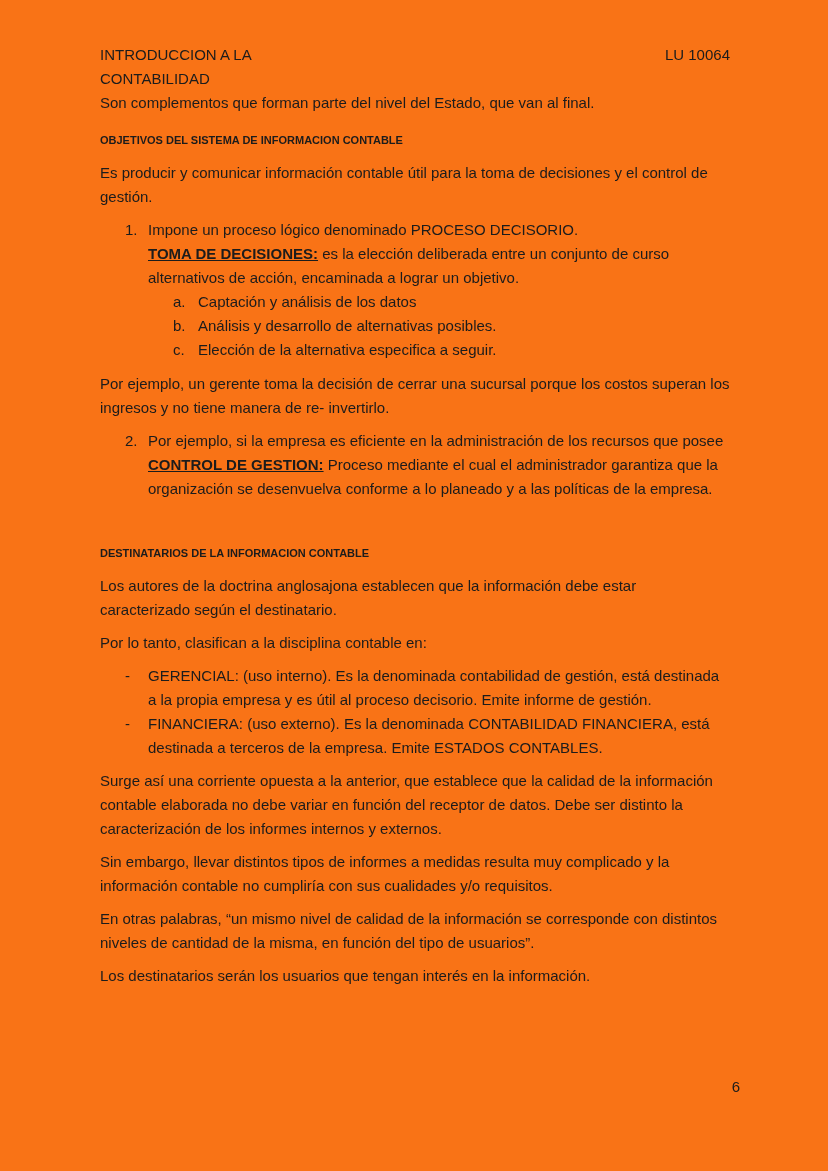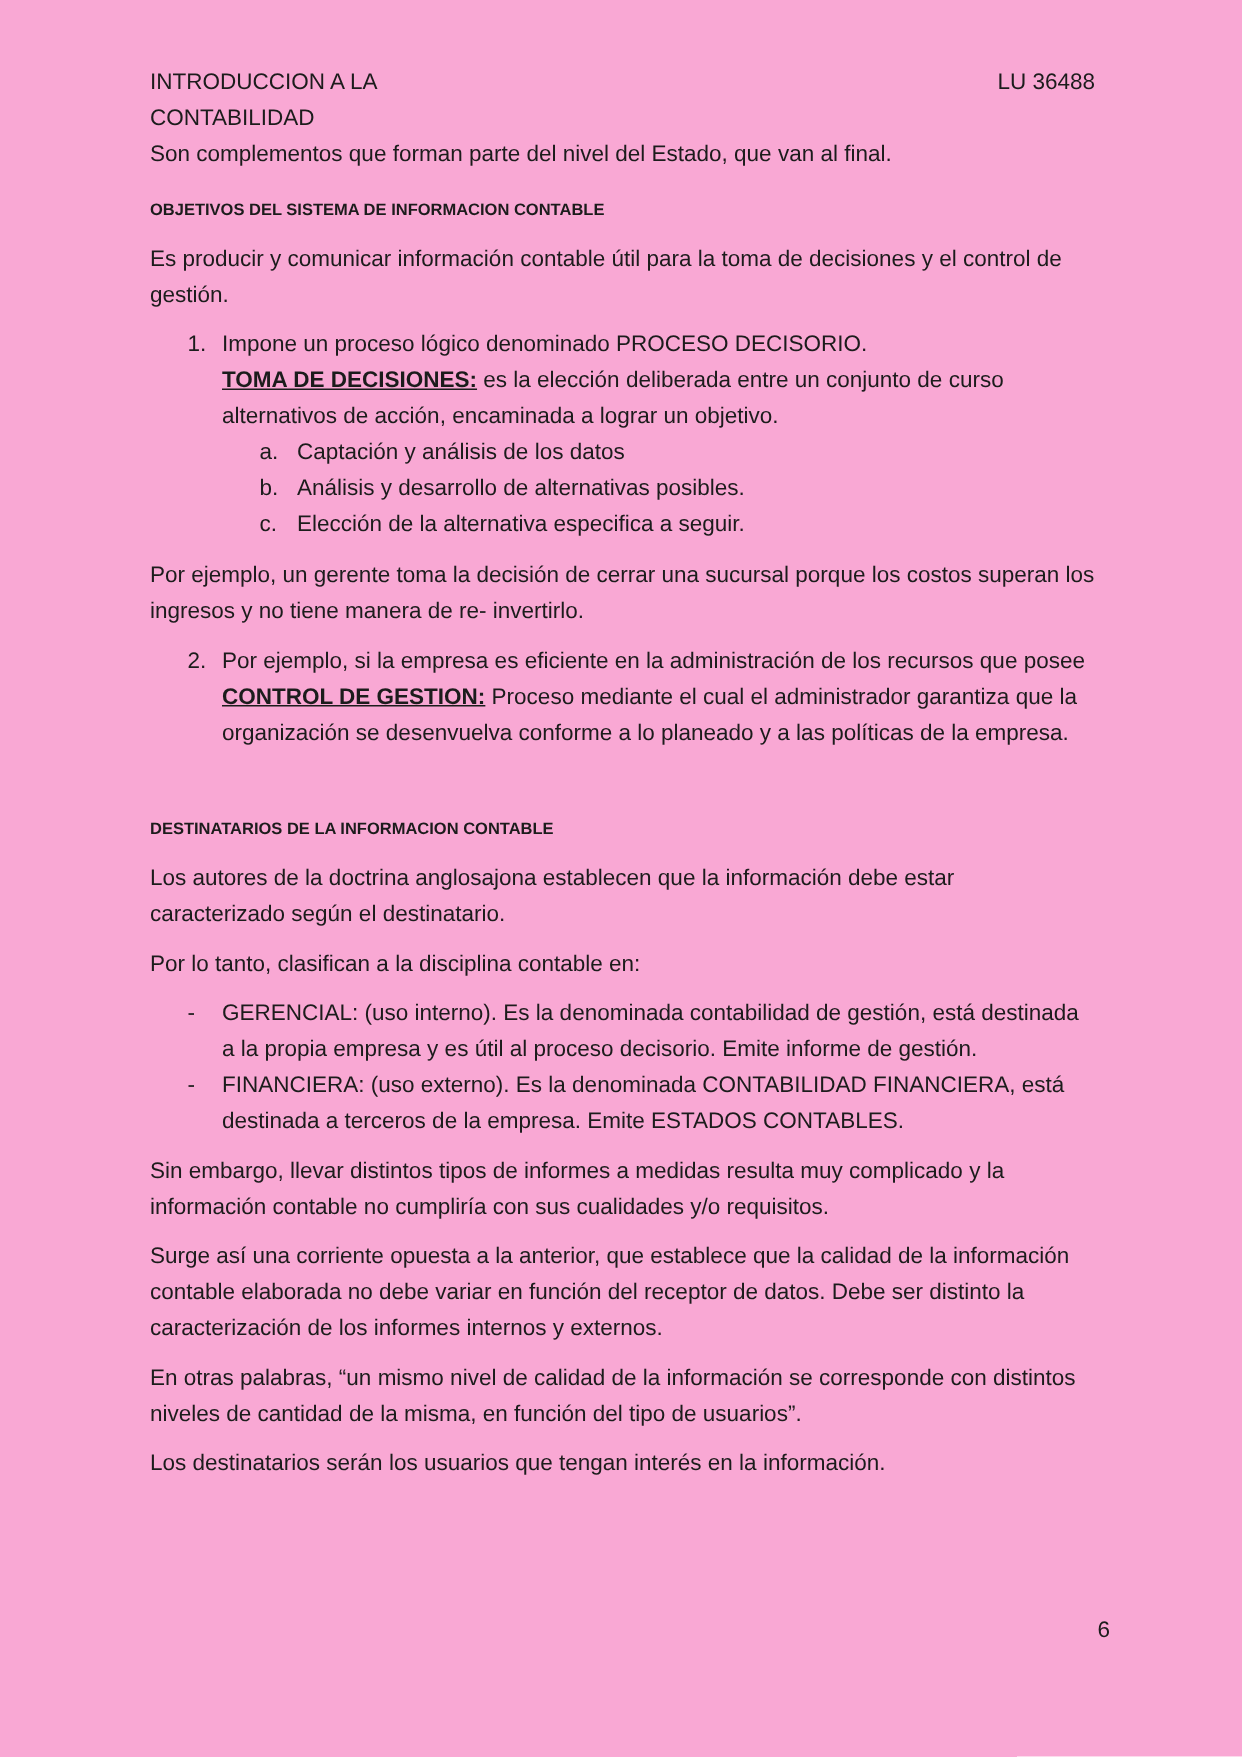--- a/index.html
+++ b/index.html
@@ -4,21 +4,21 @@
 <style>
   html, body {
     margin: 0;
     padding: 0;
     background: #ffffff;
   }
   .page {
     position: relative;
     width: 828px;
     height: 1171px;
-    background: #f9a8d4;
+    background: #f97316;
     font-family: "Liberation Sans", "DejaVu Sans", sans-serif;
     font-size: 15px;
     line-height: 24px;
     color: #1c1c1c;
     box-sizing: border-box;
     overflow: hidden;
   }
   .content {
     padding: 43px 98px 0 100px;
   }
@@ -100,21 +100,21 @@
   }
 </style>
 </head>
 <body>
 
 <div class="page">
   <div class="content">
 
     <div class="doc-header">
       <div class="doc-title">INTRODUCCION A LA CONTABILIDAD</div>
-      <div class="doc-code">LU 36488</div>
+      <div class="doc-code">LU 10064</div>
     </div>
 
     <p class="para indented-note">Son complementos que forman parte del nivel del Estado, que van al final.</p>
 
     <h2 class="section-heading">OBJETIVOS DEL SISTEMA DE INFORMACION CONTABLE</h2>
     <p class="para">Es producir y comunicar información contable útil para la toma de decisiones y el control de gestión.</p>
 
     <div class="num-list">
 
       <div class="num-item">
@@ -165,21 +165,21 @@
       <div class="dash-item">
         <div class="dash-marker">-</div>
         <div>GERENCIAL: (uso interno). Es la denominada contabilidad de gestión, está destinada a la propia empresa y es útil al proceso decisorio. Emite informe de gestión.</div>
       </div>
       <div class="dash-item">
         <div class="dash-marker">-</div>
         <div>FINANCIERA: (uso externo). Es la denominada CONTABILIDAD FINANCIERA, está destinada a terceros de la empresa. Emite ESTADOS CONTABLES.</div>
       </div>
     </div>
 
+    <p class="para">Surge así una corriente opuesta a la anterior, que establece que la calidad de la información contable elaborada no debe variar en función del receptor de datos. Debe ser distinto la caracterización de los informes internos y externos.</p>
     <p class="para">Sin embargo, llevar distintos tipos de informes a medidas resulta muy complicado y la información contable no cumpliría con sus cualidades y/o requisitos.</p>
-    <p class="para">Surge así una corriente opuesta a la anterior, que establece que la calidad de la información contable elaborada no debe variar en función del receptor de datos. Debe ser distinto la caracterización de los informes internos y externos.</p>
     <p class="para">En otras palabras, “un mismo nivel de calidad de la información se corresponde con distintos niveles de cantidad de la misma, en función del tipo de usuarios”.</p>
     <p class="para">Los destinatarios serán los usuarios que tengan interés en la información.</p>
 
   </div>
 
   <div class="page-number">6</div>
 </div>
 
 </body></html>

